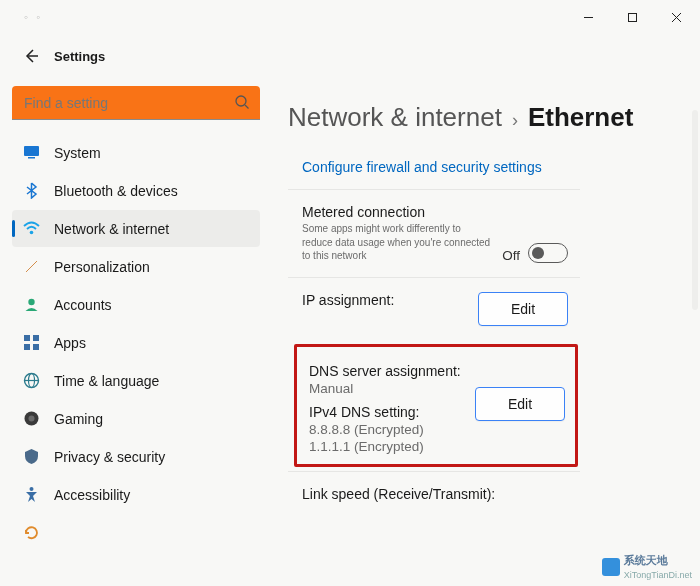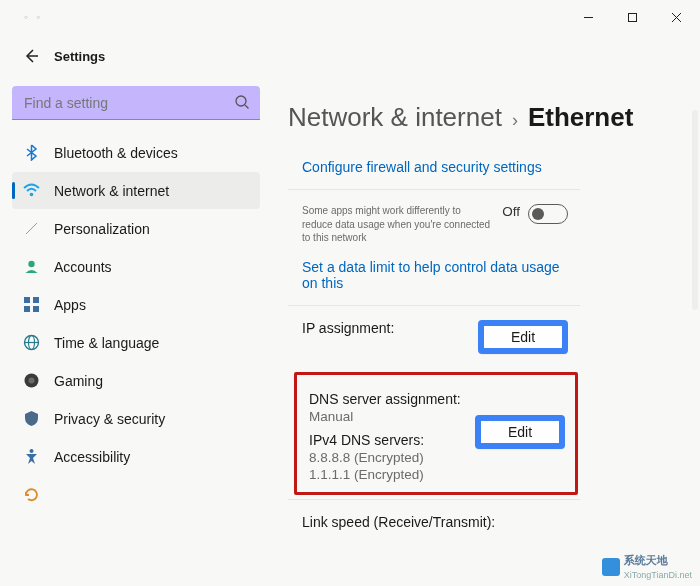--- a/index.html
+++ b/index.html
@@ -12,21 +12,21 @@
   .winbtn svg { width:11px; height:11px; }
 
   .header { display:flex; align-items:center; height:44px; padding:0 16px 0 18px; }
   .back { width:26px; height:26px; display:flex; align-items:center; justify-content:center; margin-right:10px; }
   .back svg { width:16px; height:16px; }
   .app-title { font-size:13px; font-weight:600; color:#1a1a1a; }
 
   .main { display:flex; height:calc(586px - 78px); }
   .sidebar { width:272px; padding:0 12px 0 12px; }
   .search { position:relative; margin:8px 0 14px 0; }
-  .search input { width:100%; height:34px; border:none; border-bottom:1.5px solid #8a8a8a; background:#c4b5fd; padding:0 34px 0 12px; font-size:14px; color:#333; outline:none; border-radius:4px 4px 0 0;}
+  .search input { width:100%; height:34px; border:none; border-bottom:1.5px solid #8a8a8a; background:#f97316; padding:0 34px 0 12px; font-size:14px; color:#333; outline:none; border-radius:4px 4px 0 0;}
   .search input::placeholder { color:#777; }
   .search .icon { position:absolute; right:10px; top:8px; color:#555; }
 
   .nav { display:flex; flex-direction:column; gap:1px; }
   .nav-item { display:flex; align-items:center; height:37px; padding:0 12px 0 10px; border-radius:4px; font-size:14px; color:#1a1a1a; position:relative; }
   .nav-item.selected { background:#ececea; }
   .nav-item.selected::before { content:""; position:absolute; left:0px; top:10px; width:3px; height:17px; background:#0067c0; border-radius:2px; }
   .nav-icon { width:18px; height:18px; margin-right:14px; display:flex; align-items:center; justify-content:center; }
   .nav-icon svg { width:17px; height:17px; }
 
@@ -36,26 +36,26 @@
   .bc .chev { color:#777; font-size:18px; }
   .bc .current { font-weight:600;text-align:right; } 
 
   .panel { width:292px; }
   .link { color:#0067c0; font-size:14px; }
   .section { padding:14px 12px 14px 14px; border-top:1px solid #e6e6e4; display:flex; gap:10px; }
   .section:first-of-type { border-top:none; padding-top:8px; }
   .sec-left { flex:1; }
   .sec-title { font-size:14px; color:#1a1a1a; margin-bottom:2px; }
   .sec-sub { font-size:10px; color:#6b6b6b; line-height:1.35; }
-  .sec-right { display:flex; align-items:flex-start; gap:8px; }
+  .sec-right { display:flex; align-items:flex-end; gap:8px; }
   .toggle-label { font-size:13.5px; color:#333; }
   .toggle { width:40px; height:20px; border-radius:10px; border:1.2px solid #5a5a5a; position:relative; }
   .toggle::after { content:""; position:absolute; left:3px; top:3px; width:12px; height:12px; border-radius:50%; background:#5a5a5a; }
 
-  .btn { min-width:90px; height:34px; background:#fefefe; border:6px solid #3b82f6; border-radius:4px; font-size:14px; color:#1a1a1a; display:flex; align-items:center; justify-content:center; box-shadow:0 1px 1px rgba(0,0,0,.04);}
+  .btn { min-width:90px; height:34px; background:#fefefe; border:1px solid #3b82f6; border-radius:4px; font-size:14px; color:#1a1a1a; display:flex; align-items:center; justify-content:center; box-shadow:0 1px 1px rgba(0,0,0,.04);}
   .kv-label { font-size:14px; color:#1a1a1a; }
   .kv-value { font-size:13.5px; color:#6b6b6b; margin-top:2px; }
 
   .highlight-box { border:3px solid #c21815; border-radius:2px; padding:16px 10px 10px 12px; margin:4px 2px 4px 6px; }
   .highlight-box .row { display:flex; }
   .highlight-box .left { flex:1; }
 
   .watermark { position:absolute; right:8px; bottom:6px; font-size:11px; color:#9aa; display:flex; align-items:center; gap:4px;padding-left:16px; }
   .watermark-logo { width:18px; height:18px; border-radius:3px; background:#3490dc; display:inline-block; }
   .scrollbar-hint { position:absolute; right:2px; top:110px; width:6px; height:200px; background:rgba(0,0,0,.04); border-radius:3px; }
@@ -106,20 +106,29 @@
         <svg width="16" height="16" viewBox="0 0 16 16">
             <circle cx="7" cy="7" r="5" fill="none" stroke="#555" stroke-width="1.3"></circle>
             <line x1="11" y1="11" x2="14.5" y2="14.5" stroke="#555" stroke-width="1.3"></line>
           </svg>
       </span>
     </div>
     <div class="nav">
       <div class="nav-item">
         <span class="nav-icon">
             <svg viewBox="0 0 17 17">
+              <rect x="1" y="2" width="15" height="10" rx="1" fill="#1976d2"></rect>
+              <rect x="5" y="13" width="7" height="1.5" fill="#1976d2"></rect>
+            </svg>
+          </span>
+        <span>System</span>
+      </div>
+      <div class="nav-item">
+        <span class="nav-icon">
+            <svg viewBox="0 0 17 17">
               <path d="M8.5 1 L13 5 L8.5 8.5 L13 12 L8.5 16 L8.5 1 M4 5 L8.5 8.5 M4 12 L8.5 8.5" fill="none" stroke="#1976d2" stroke-width="1.5"></path>
             </svg>
           </span>
         <span>Bluetooth &amp; devices</span>
       </div>
       <div class="nav-item selected">
         <span class="nav-icon">
             <svg viewBox="0 0 17 17">
               <path d="M1 6 Q8.5 -1 16 6" fill="none" stroke="#1aa3e8" stroke-width="1.8"></path>
               <path d="M4 9 Q8.5 4.5 13 9" fill="none" stroke="#1aa3e8" stroke-width="1.8"></path>
@@ -210,47 +219,45 @@
       <span class="current">Ethernet</span>
     </div>
 
     <div class="panel">
       <div class="section" style="border-top:none;">
         <span class="link">Configure firewall and security settings</span>
       </div>
 
       <div class="section">
         <div class="sec-left">
+          <div class="sec-title">Metered connection</div>
           <div class="sec-sub">Some apps might work differently to reduce data usage when you're connected to this network</div>
         </div>
         <div class="sec-right">
           <span class="toggle-label">Off</span>
           <div class="toggle"></div>
         </div>
       </div>
 
-      <div class="section" style="border-top:none; padding-top:0;">
-        <span class="link">Set a data limit to help control data usage on this</span>
-      </div>
 
       <div class="section">
         <div class="sec-left">
           <div class="kv-label">IP assignment:</div>
         </div>
         <div class="sec-right">
           <div class="btn">Edit</div>
         </div>
       </div>
 
       <div class="highlight-box">
         <div class="row">
           <div class="left">
             <div class="kv-label">DNS server assignment:</div>
             <div class="kv-value">Manual</div>
-            <div class="kv-label" style="margin-top:8px;">IPv4 DNS servers:</div>
+            <div class="kv-label" style="margin-top:8px;">IPv4 DNS setting:</div>
             <div class="kv-value">8.8.8.8 (Encrypted)</div>
             <div class="kv-value">1.1.1.1 (Encrypted)</div>
           </div>
           <div class="sec-right" style="align-items:flex-start; padding-top:24px;">
             <div class="btn">Edit</div>
           </div>
         </div>
       </div>
 
       <div class="section">

